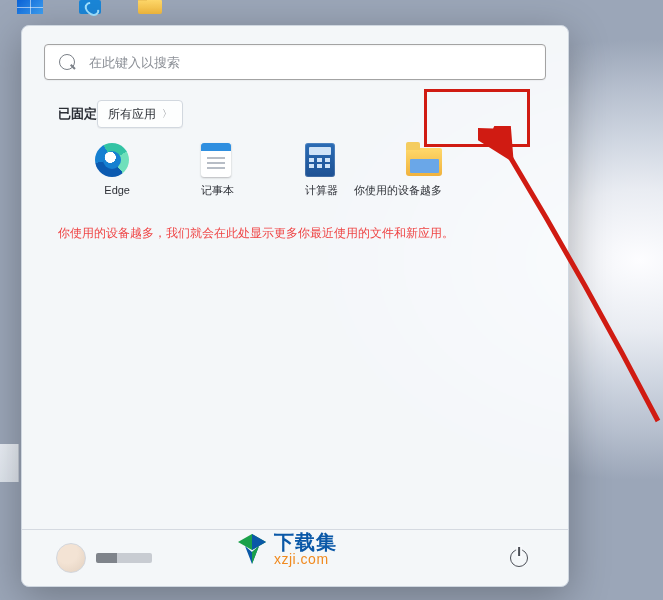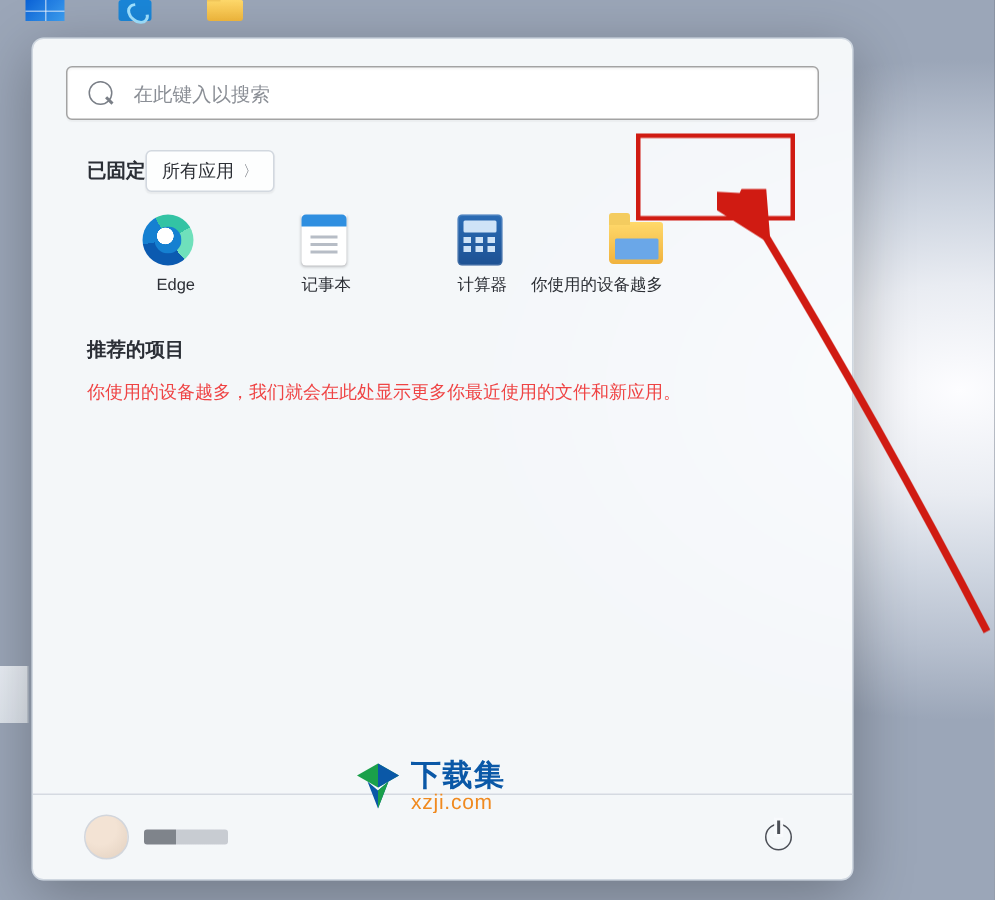--- a/index.html
+++ b/index.html
@@ -82,21 +82,21 @@
 
   .bottombar{margin-top:auto;height:56px;border-top:1px solid #d5dae1;display:flex;align-items:center;justify-content:space-between;padding:0 34px;}
   .user{display:flex;align-items:center;gap:10px;cursor:pointer;}
   .avatar{width:28px;height:28px;border-radius:50%;background:radial-gradient(circle at 35% 30%,#f3e3d4 0 40%,#e2d0bf 100%);border:1px solid #d2d6dc;}
   .uname{width:56px;height:10px;background:linear-gradient(90deg,#7f848b 0 38%,#c8ccd2 38% 100%);border-radius:2px;filter:blur(.4px);}
   .power-btn{width:30px;height:30px;border-radius:4px;display:flex;align-items:center;justify-content:center;cursor:pointer;}
   .power-ico{width:16px;height:16px;border:1.8px solid #4b4f56;border-radius:50%;position:relative;}
   .power-ico::after{content:"";position:absolute;left:50%;top:-3px;width:1.8px;height:9px;background:#4b4f56;transform:translateX(-50%);box-shadow:0 0 0 2px rgba(248,250,252,0.96);}
 
   
-  .wm{position:absolute;left:236px;top:507px;display:flex;align-items:center;gap:6px;pointer-events:none;}
+  .wm{position:absolute;left:236px;top:532px;display:flex;align-items:center;gap:6px;pointer-events:none;}
   .wm-ico{width:32px;height:34px;position:relative;}
   .wm-txt{display:flex;flex-direction:column;line-height:1;}
   .wm-zh{font-size:20px;font-weight:700;color:#0a58a7;letter-spacing:1px;}
   .wm-en{font-size:14px;font-weight:400;color:#f08a1f;letter-spacing:.5px;}
 
   .crop-edge-left{position:absolute;left:0;top:444px;width:18px;height:38px;background:linear-gradient(#e9eef5,#dfe5ed);border-right:1px solid #c6cdd7;}
 </style>
 </head>
 <body>
 
@@ -156,21 +156,20 @@
         <div class="pin">
           <div class="pin-ico">
               <div class="folder"></div>
             </div>
           <div class="pin-lbl">你使用的设备越多</div>
         </div>
       </div>
     </div>
 
     <div class="recommended">
-      <div class="rec-title">推荐的项目</div>
       <div class="rec-text">你使用的设备越多，我们就会在此处显示更多你最近使用的文件和新应用。</div>
     </div>
 
     <div class="bottombar">
       <div class="user">
         <div class="avatar"></div>
         <div class="uname"></div>
       </div>
       <div class="power-btn" title="电源">
         <div class="power-ico"></div>

